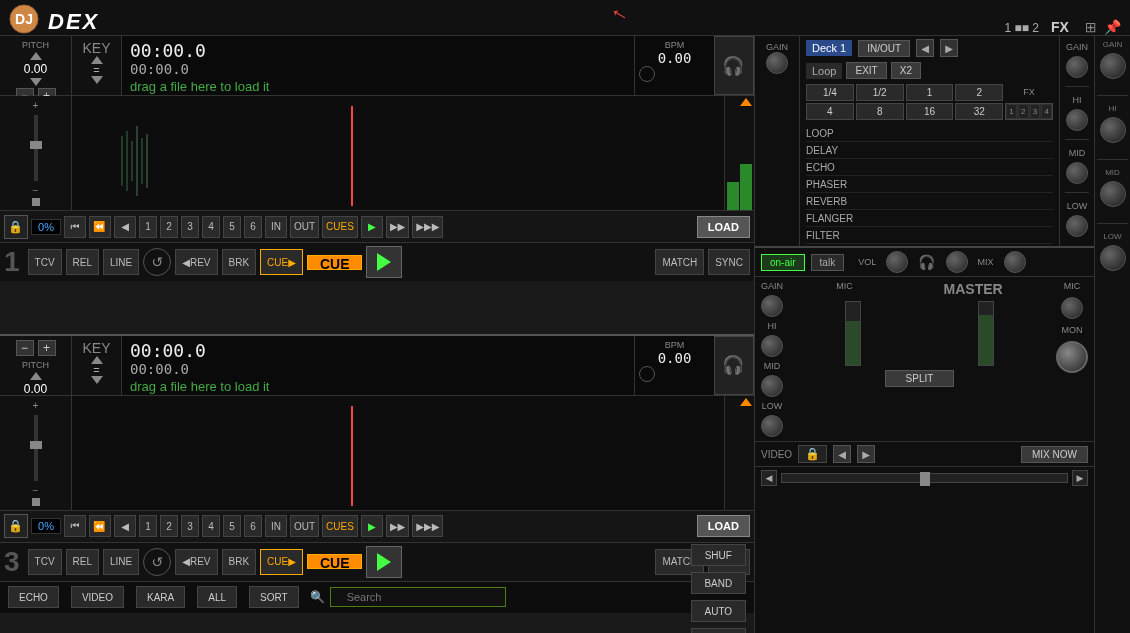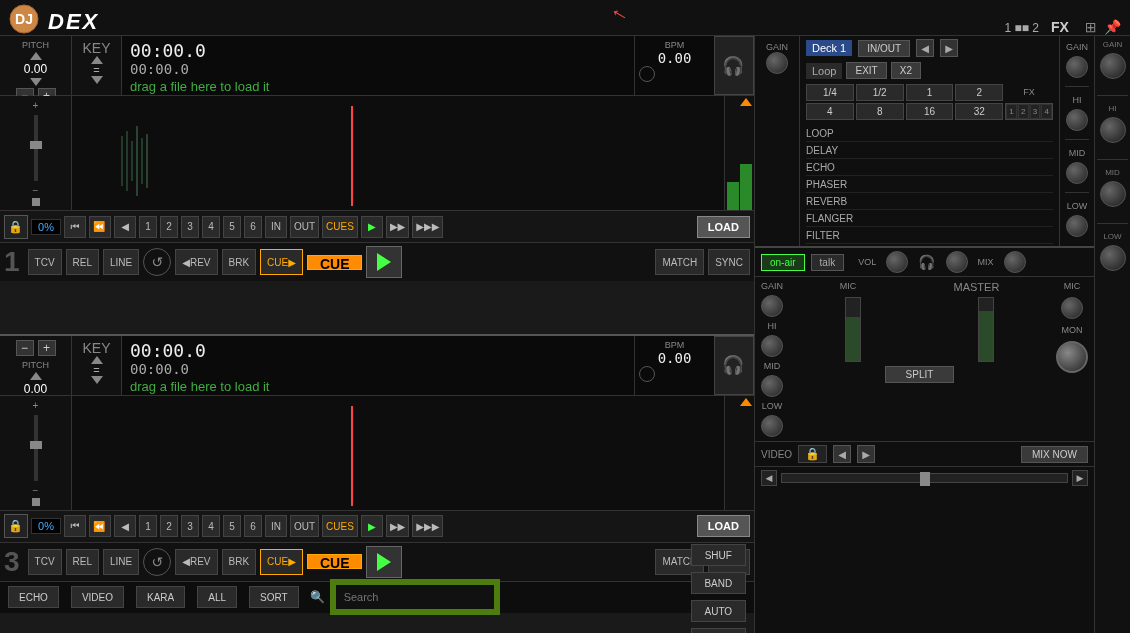--- a/index.html
+++ b/index.html
@@ -401,23 +401,23 @@
       color: #ccc;
       border: 1px solid #444;
       height: 22px;
       padding: 0 10px;
       cursor: pointer;
       font-size: 10px;
     }
     .search-input {
       background: #111;
       color: #ccc;
-      border: 6px solid #4d7c0f;
-      height: 36px;
-      padding: 0 8px;
+      border: 1px solid #4d7c0f;
+      height: 20px;
+      padding: 0 16px;
       font-size: 11px;
       flex: 1;
       max-width: 200px;
     }
     .bottom-right-btns {
       margin-left: auto;
       display: flex;
       gap: 6px;
       flex-direction: column;
     }
@@ -906,21 +906,21 @@
           <div class="knob"></div>
           <span style="font-size:9px;color:#888;">MID</span>
           <div class="knob"></div>
           <span style="font-size:9px;color:#888;">LOW</span>
           <div class="knob"></div>
         </div>
 
         <div style="flex:1;display:flex;flex-direction:column;">
           <div style="display:flex;justify-content:space-around;margin-bottom:4px;">
             <span style="font-size:9px;color:#888;">MIC</span>
-            <span style="font-size:11px;color:#888;">MASTER</span>
+            <span style="font-size:14px;color:#888;font-weight:bold;">MASTER</span>
           </div>
           <div style="display:flex;justify-content:space-around;align-items:flex-end;gap:8px;">
 
             <div style="display:flex;flex-direction:column;align-items:center;gap:2px;">
               <div style="width:16px;height:65px;background:#222;border:1px solid #444;position:relative;">
                 <div style="position:absolute;bottom:0;width:100%;height:70%;background:#2a4a2a;"></div>
               </div>
             </div>
 
             <div style="display:flex;flex-direction:column;align-items:center;gap:2px;">

